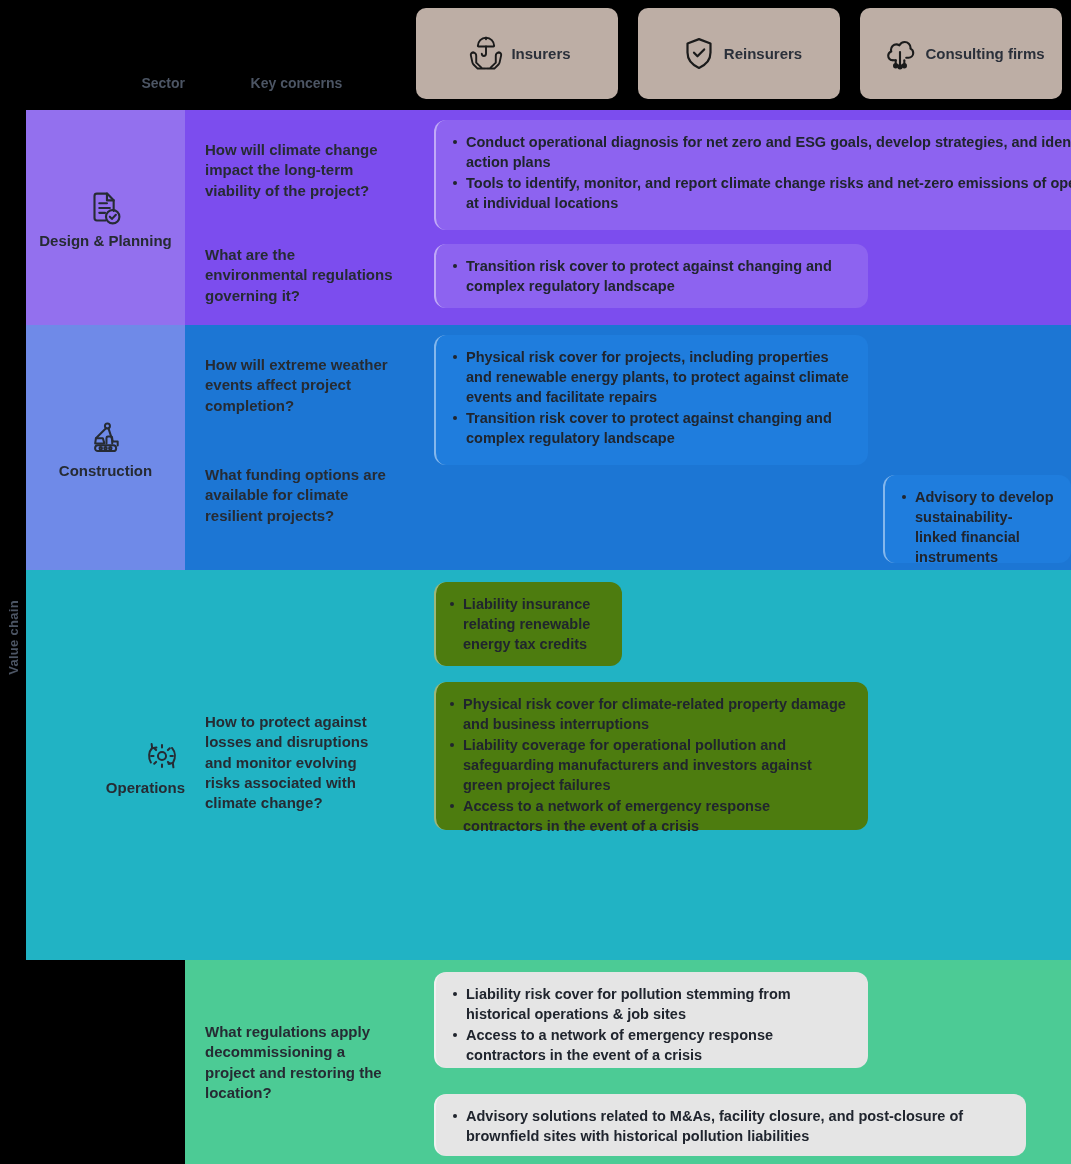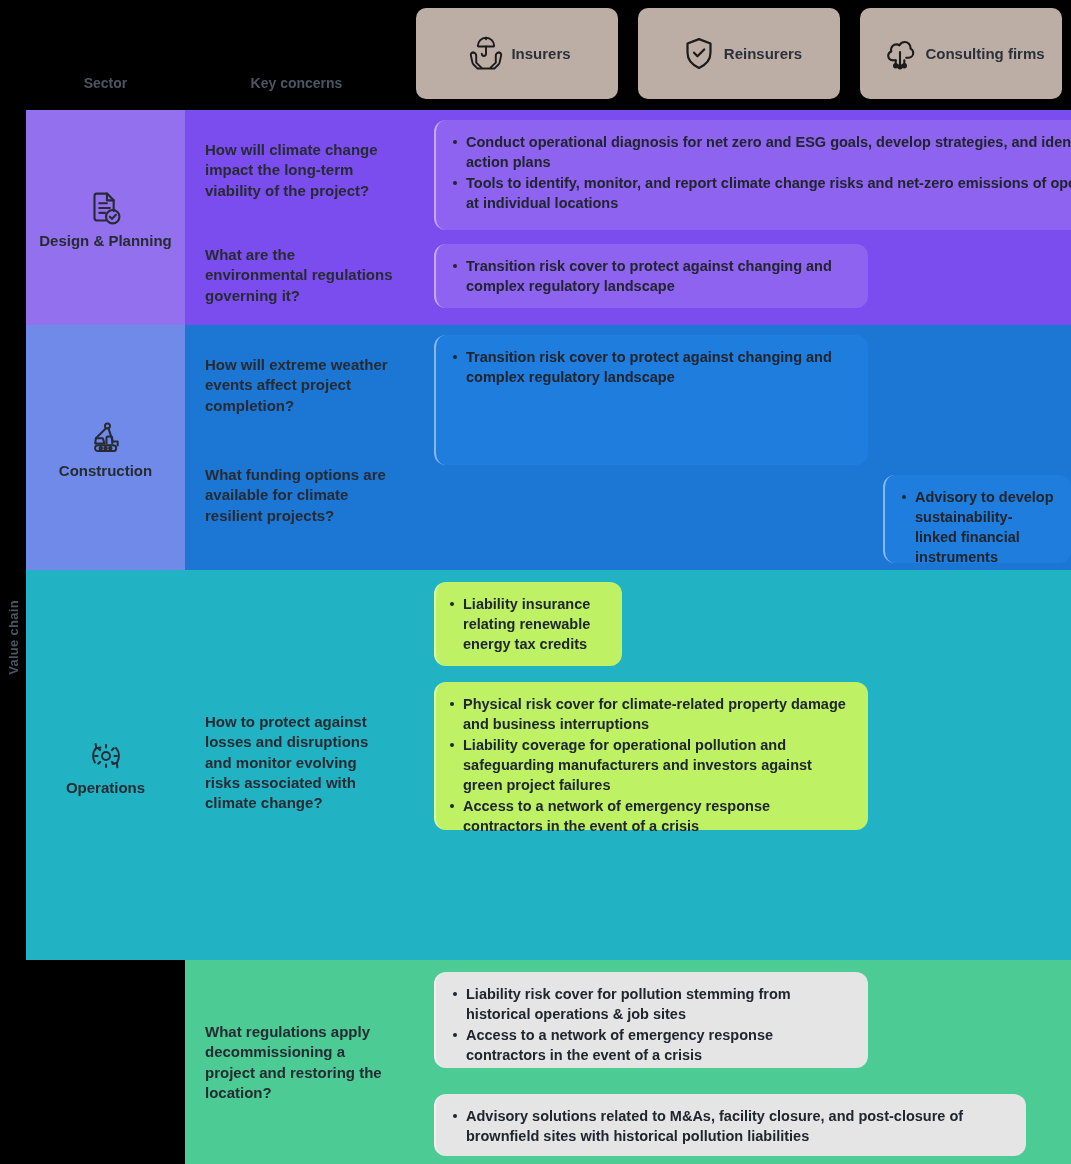--- a/index.html
+++ b/index.html
@@ -30,21 +30,21 @@
   
   .header{
     position:absolute;left:0;top:0;width:1071px;height:110px;
     background:#000;
   }
   .hdr-col-label{
     position:absolute;top:75px;
     font-size:14px;font-weight:bold;color:#4c5564;
     text-align:center;
   }
-  #hdr-sector{left:26px;width:159px;}
+  #hdr-sector{left:26px;width:159px;text-align:right;}
   #hdr-concerns{left:185px;width:223px;}
 
   .hdr-card{
     position:absolute;top:8px;height:91px;
     background:#bdaea5;border-radius:10px;
     display:flex;flex-direction:row;align-items:center;justify-content:center;
     gap:2px;
   }
   #hdr-insurers{left:416px;width:202px;}
   #hdr-reinsurers{left:638px;width:202px;}
@@ -107,24 +107,24 @@
   #row-design .sector-cell{background:#9370ee;}
   #row-design .concern-col{background:#7c4dee;}
   #row-design .cards{background:#7c4dee;}
   #row-design .card{background:#8d63f0;}
 
   #row-construction .sector-cell{background:#6f8ae8;}
   #row-construction .concern-col{background:#1c76d4;}
   #row-construction .cards{background:#1c76d4;}
   #row-construction .card{background:#1f7ddd;}
 
-  #row-operations .sector-cell{background:#21b3c4;}
+  #row-operations .sector-cell{background:#21b3c4;align-items:flex-end;}
   #row-operations .concern-col{background:#21b3c4;}
   #row-operations .cards{background:#21b3c4;}
-  #row-operations .card{background:#bef264;padding-left:11px;}
+  #row-operations .card{background:#4d7c0f;padding-left:11px;}
 
   #row-decommission .sector-cell{background:#4ccb95;}
   #row-decommission .concern-col{background:#4ccb95;}
   #row-decommission .cards{background:#4ccb95;}
   #row-decommission .card{background:#e5e5e5;}
 </style>
 </head>
 <body>
 
 <div class="matrix">
@@ -223,20 +223,21 @@
     </div>
 
     <div class="concern-col">
       <div class="concern" style="top:30px">How will extreme weather events affect project completion?</div>
       <div class="concern" style="top:140px">What funding options are available for climate resilient projects?</div>
     </div>
 
     <div class="cards">
       <div class="card" style="left:26px;top:10px;width:434px;height:130px;">
         <ul>
+          <li>Physical risk cover for projects, including properties and renewable energy plants, to protect against climate events and facilitate repairs</li>
           <li>Transition risk cover to protect against changing and complex regulatory landscape</li>
         </ul>
       </div>
       <div class="card" style="left:475px;top:150px;width:188px;height:88px;">
         <ul>
           <li>Advisory to develop sustainability- linked financial instruments</li>
         </ul>
       </div>
     </div>
   </div>

